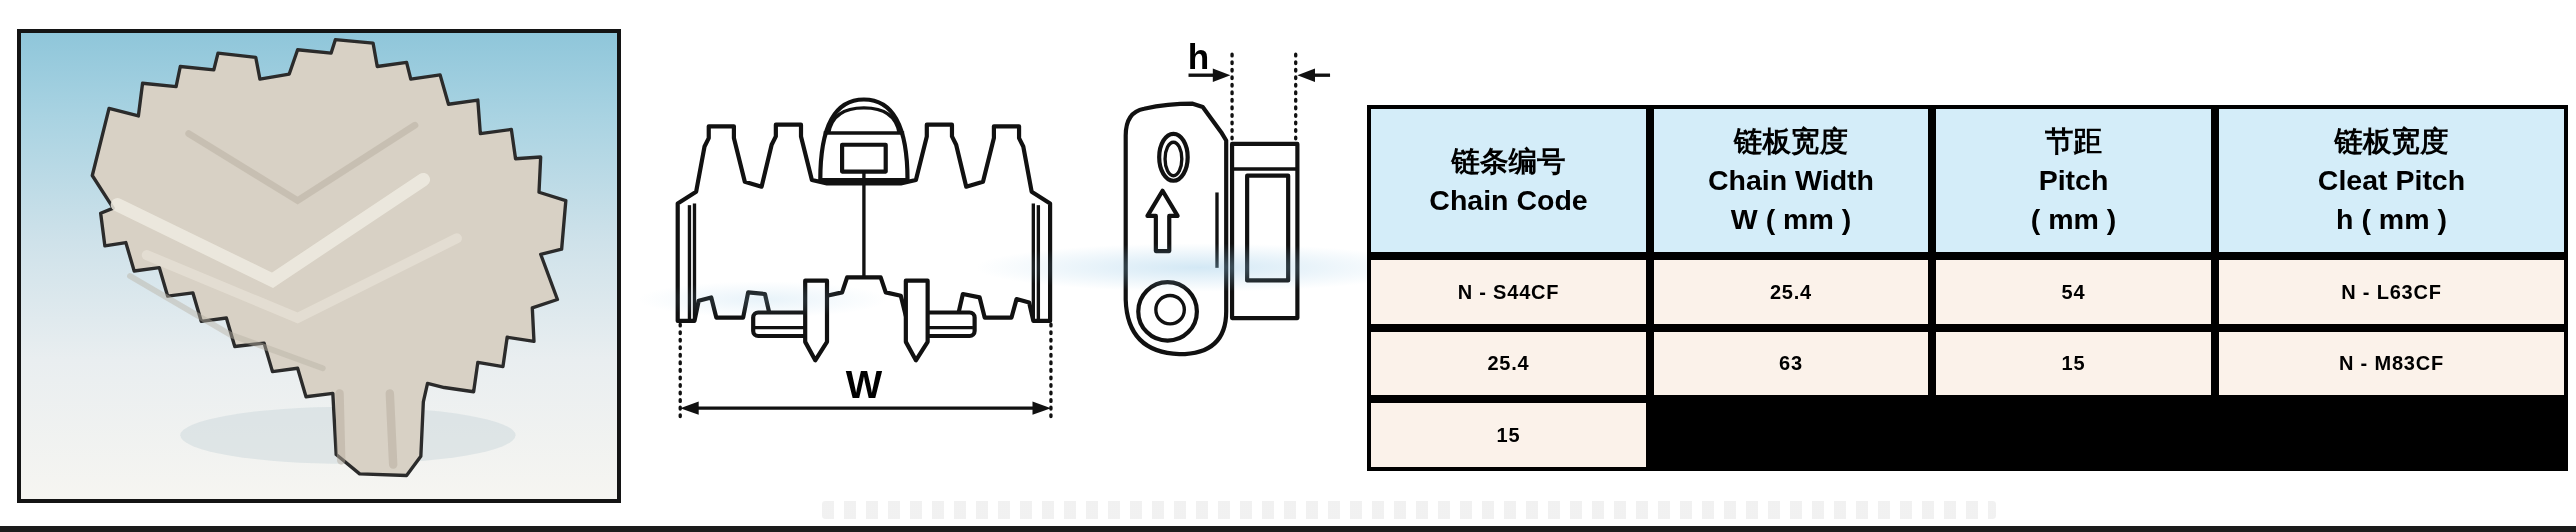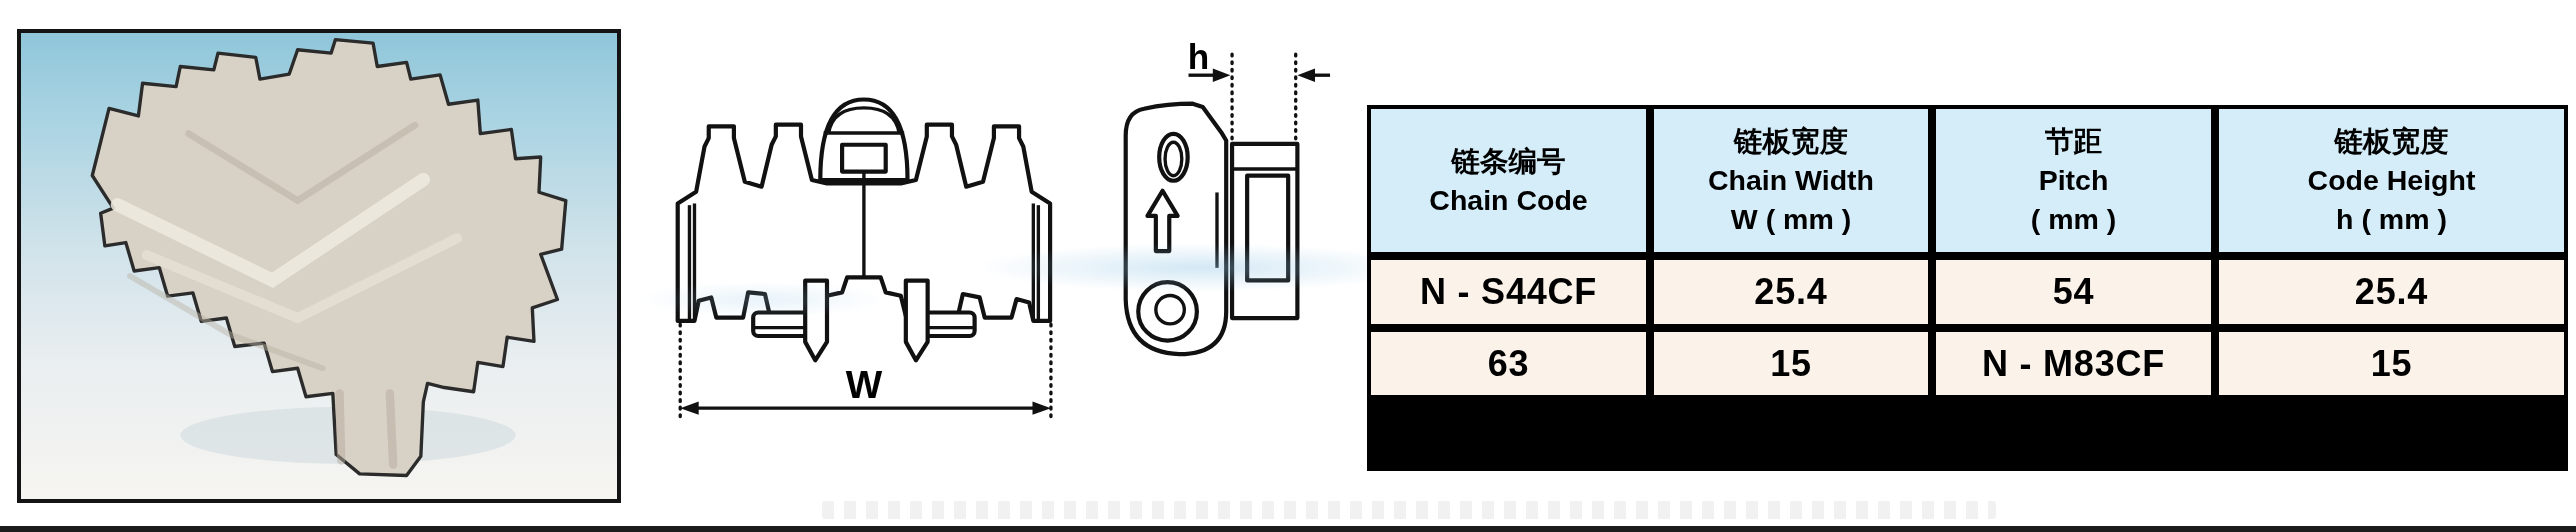--- a/index.html
+++ b/index.html
@@ -48,21 +48,21 @@
     grid-template-rows:143px 64px 63px 64px;
     gap:8px;
     background:#000;
     border:4.2px solid #000;
   }
   .cell{
     display:flex;flex-direction:column;align-items:center;justify-content:center;
     text-align:center;
   }
   .cell.head{background:#d4edf9;font-weight:600;}
-  .cell.data{background:#fbf2ea;font-weight:700;font-size:36px;letter-spacing:0.8px;}
+  .cell.data{background:#fbf2ea;font-weight:700;font-size:20px;letter-spacing:0.8px;}
   .head .hl{font-size:28.5px;line-height:39px;}
 
   
   .bottom-bar{position:absolute;left:0;top:526px;width:2576px;height:6.7px;background:#1b1b1b;}
 </style>
 </head>
 <body>
 
 <div class="screen">
 
@@ -170,28 +170,29 @@
       <div class="hl">Chain Width</div>
       <div class="hl">W ( mm )</div>
     </div>
     <div class="cell head">
       <div class="hl">节距</div>
       <div class="hl">Pitch</div>
       <div class="hl">( mm )</div>
     </div>
     <div class="cell head">
       <div class="hl">链板宽度</div>
-      <div class="hl">Code Height</div>
+      <div class="hl">Cleat Pitch</div>
       <div class="hl">h ( mm )</div>
     </div>
 
     <div class="cell data">N - S44CF</div>
     <div class="cell data">25.4</div>
     <div class="cell data">54</div>
 
+    <div class="cell data">N - L63CF</div>
     <div class="cell data">25.4</div>
     <div class="cell data">63</div>
     <div class="cell data">15</div>
 
     <div class="cell data">N - M83CF</div>
     <div class="cell data">15</div>
   </div>
 
   <div class="bottom-bar"></div>
 

